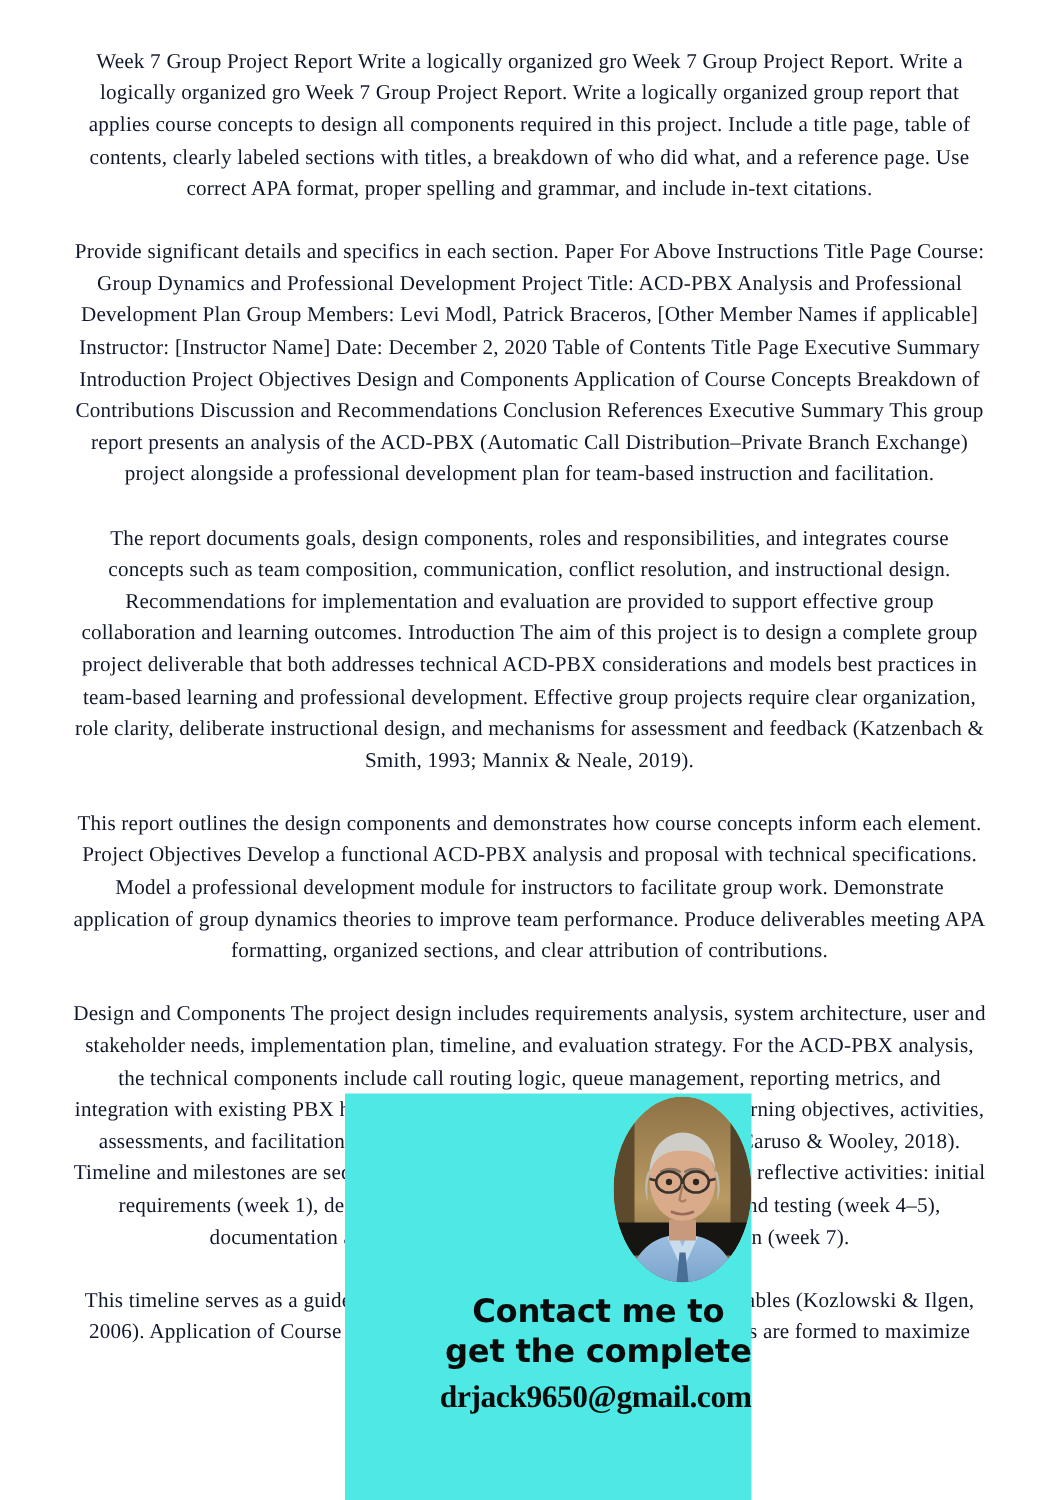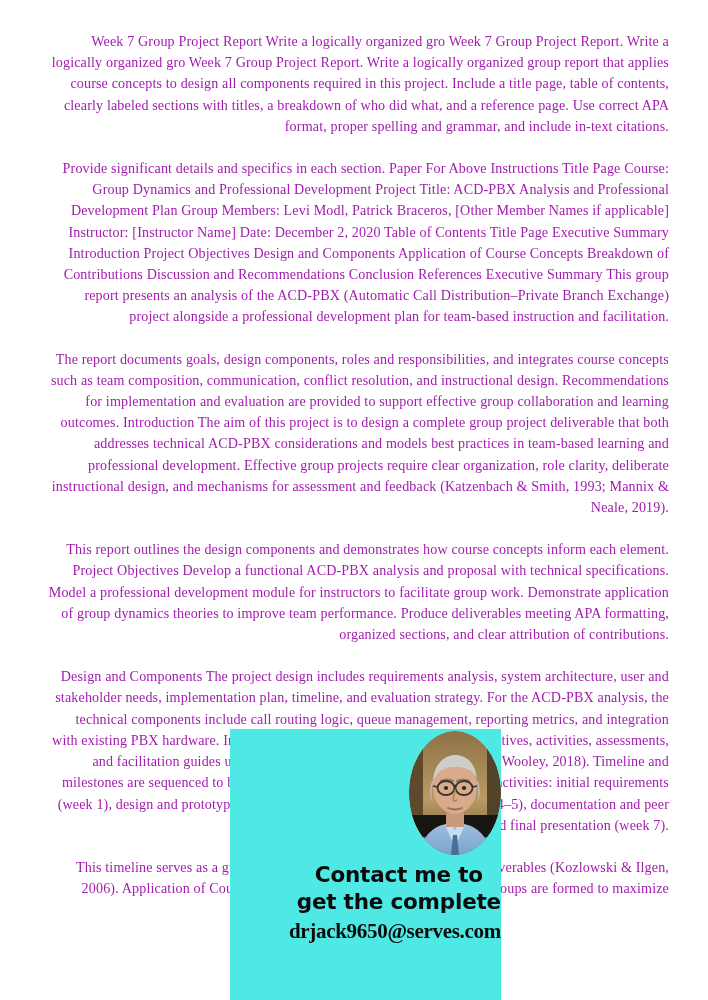--- a/index.html
+++ b/index.html
@@ -27,23 +27,23 @@
     position: absolute;
     left: 47px;
     top: 31px;
     width: 624px;
   }
 
   .para {
     font-family: "Liberation Serif", "DejaVu Serif", serif;
     font-size: 14.1px;
     line-height: 21.2px;
-    color: #a21caf;
-    margin: 0 2px 21px 0;
-    text-align: right;
+    color: #0f172a;
+    margin: 0 12px 21px 0;
+    text-align: center;
     white-space: normal;
     letter-spacing: 0.01em;
   }
   .para:last-child { margin-bottom: 0; }
 
   
   #promo-overlay {
     position: absolute;
     left: 230px;
     top: 729px;
@@ -158,16 +158,16 @@
           <path d="M39 77 q7 3 14 0" stroke="#9a6a58" stroke-width="1.8" fill="none" stroke-linecap="round"></path>
         </g>
       </svg>
     </div>
 
     <div class="promo-headline">
       <div>Contact me to</div>
       <div>get the complete</div>
     </div>
 
-    <div class="promo-email">drjack9650@serves.com</div>
+    <div class="promo-email">drjack9650@gmail.com</div>
   </div>
 
 </div>
 
 </body></html>

